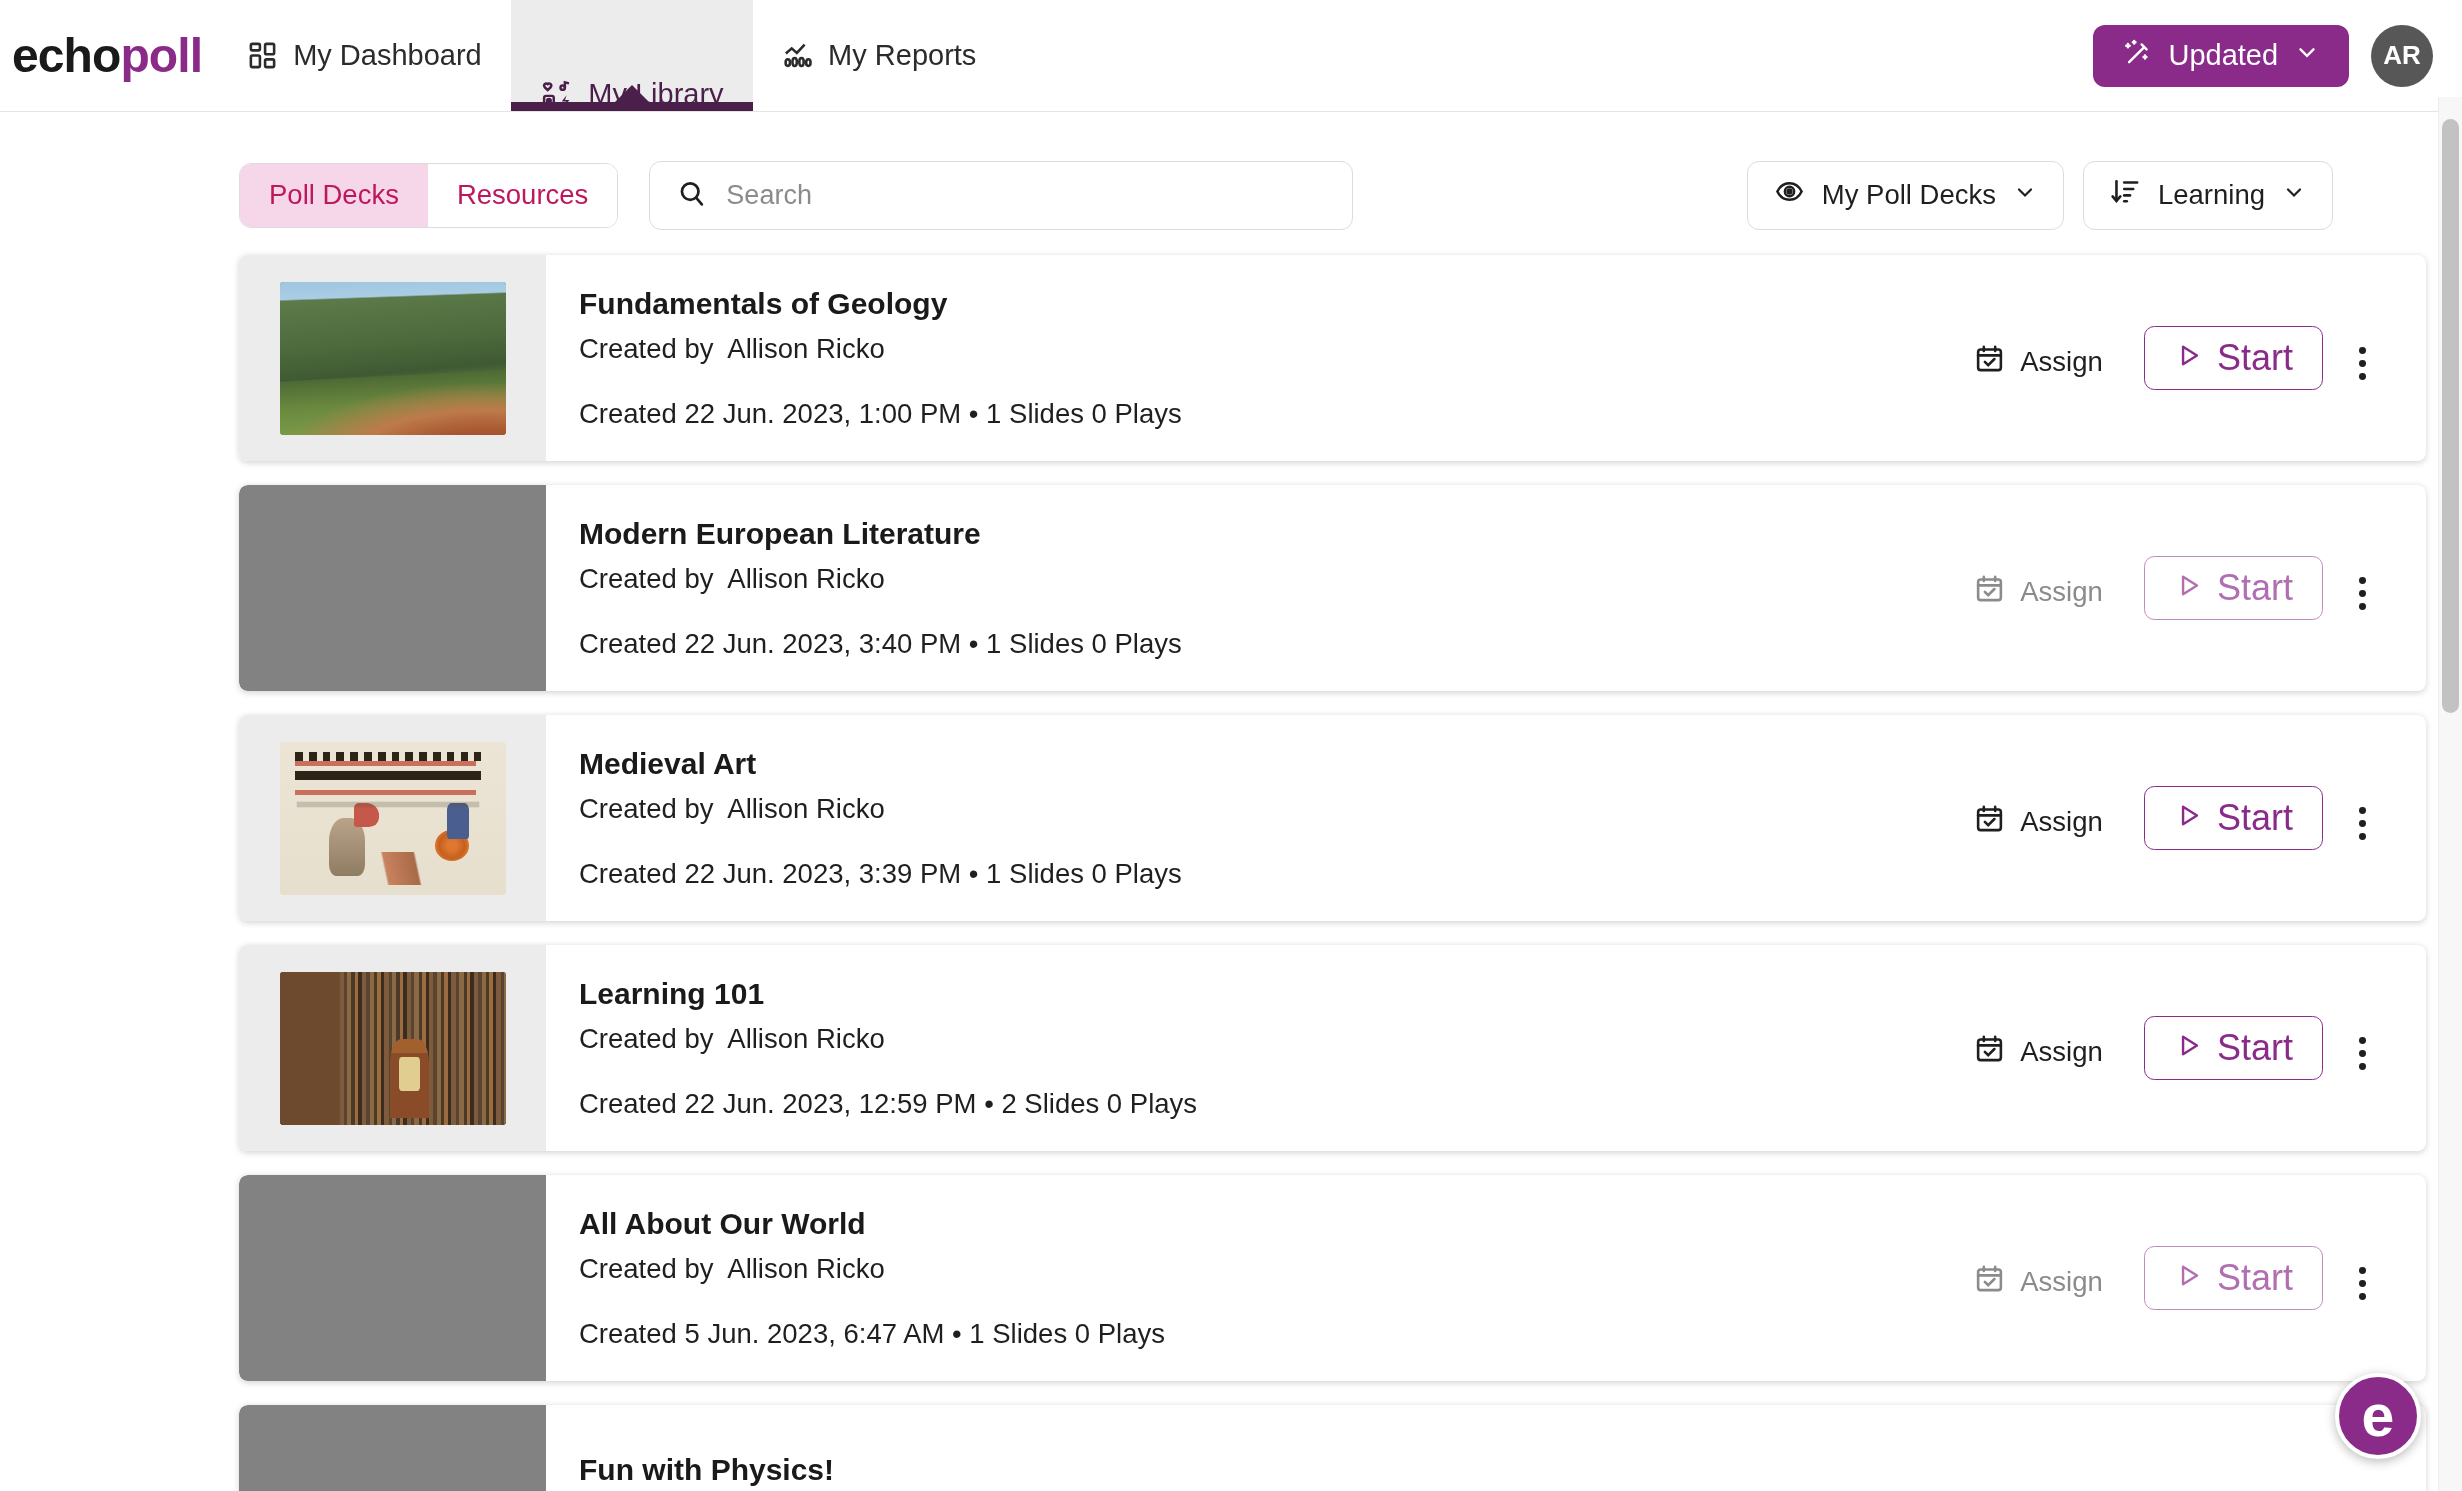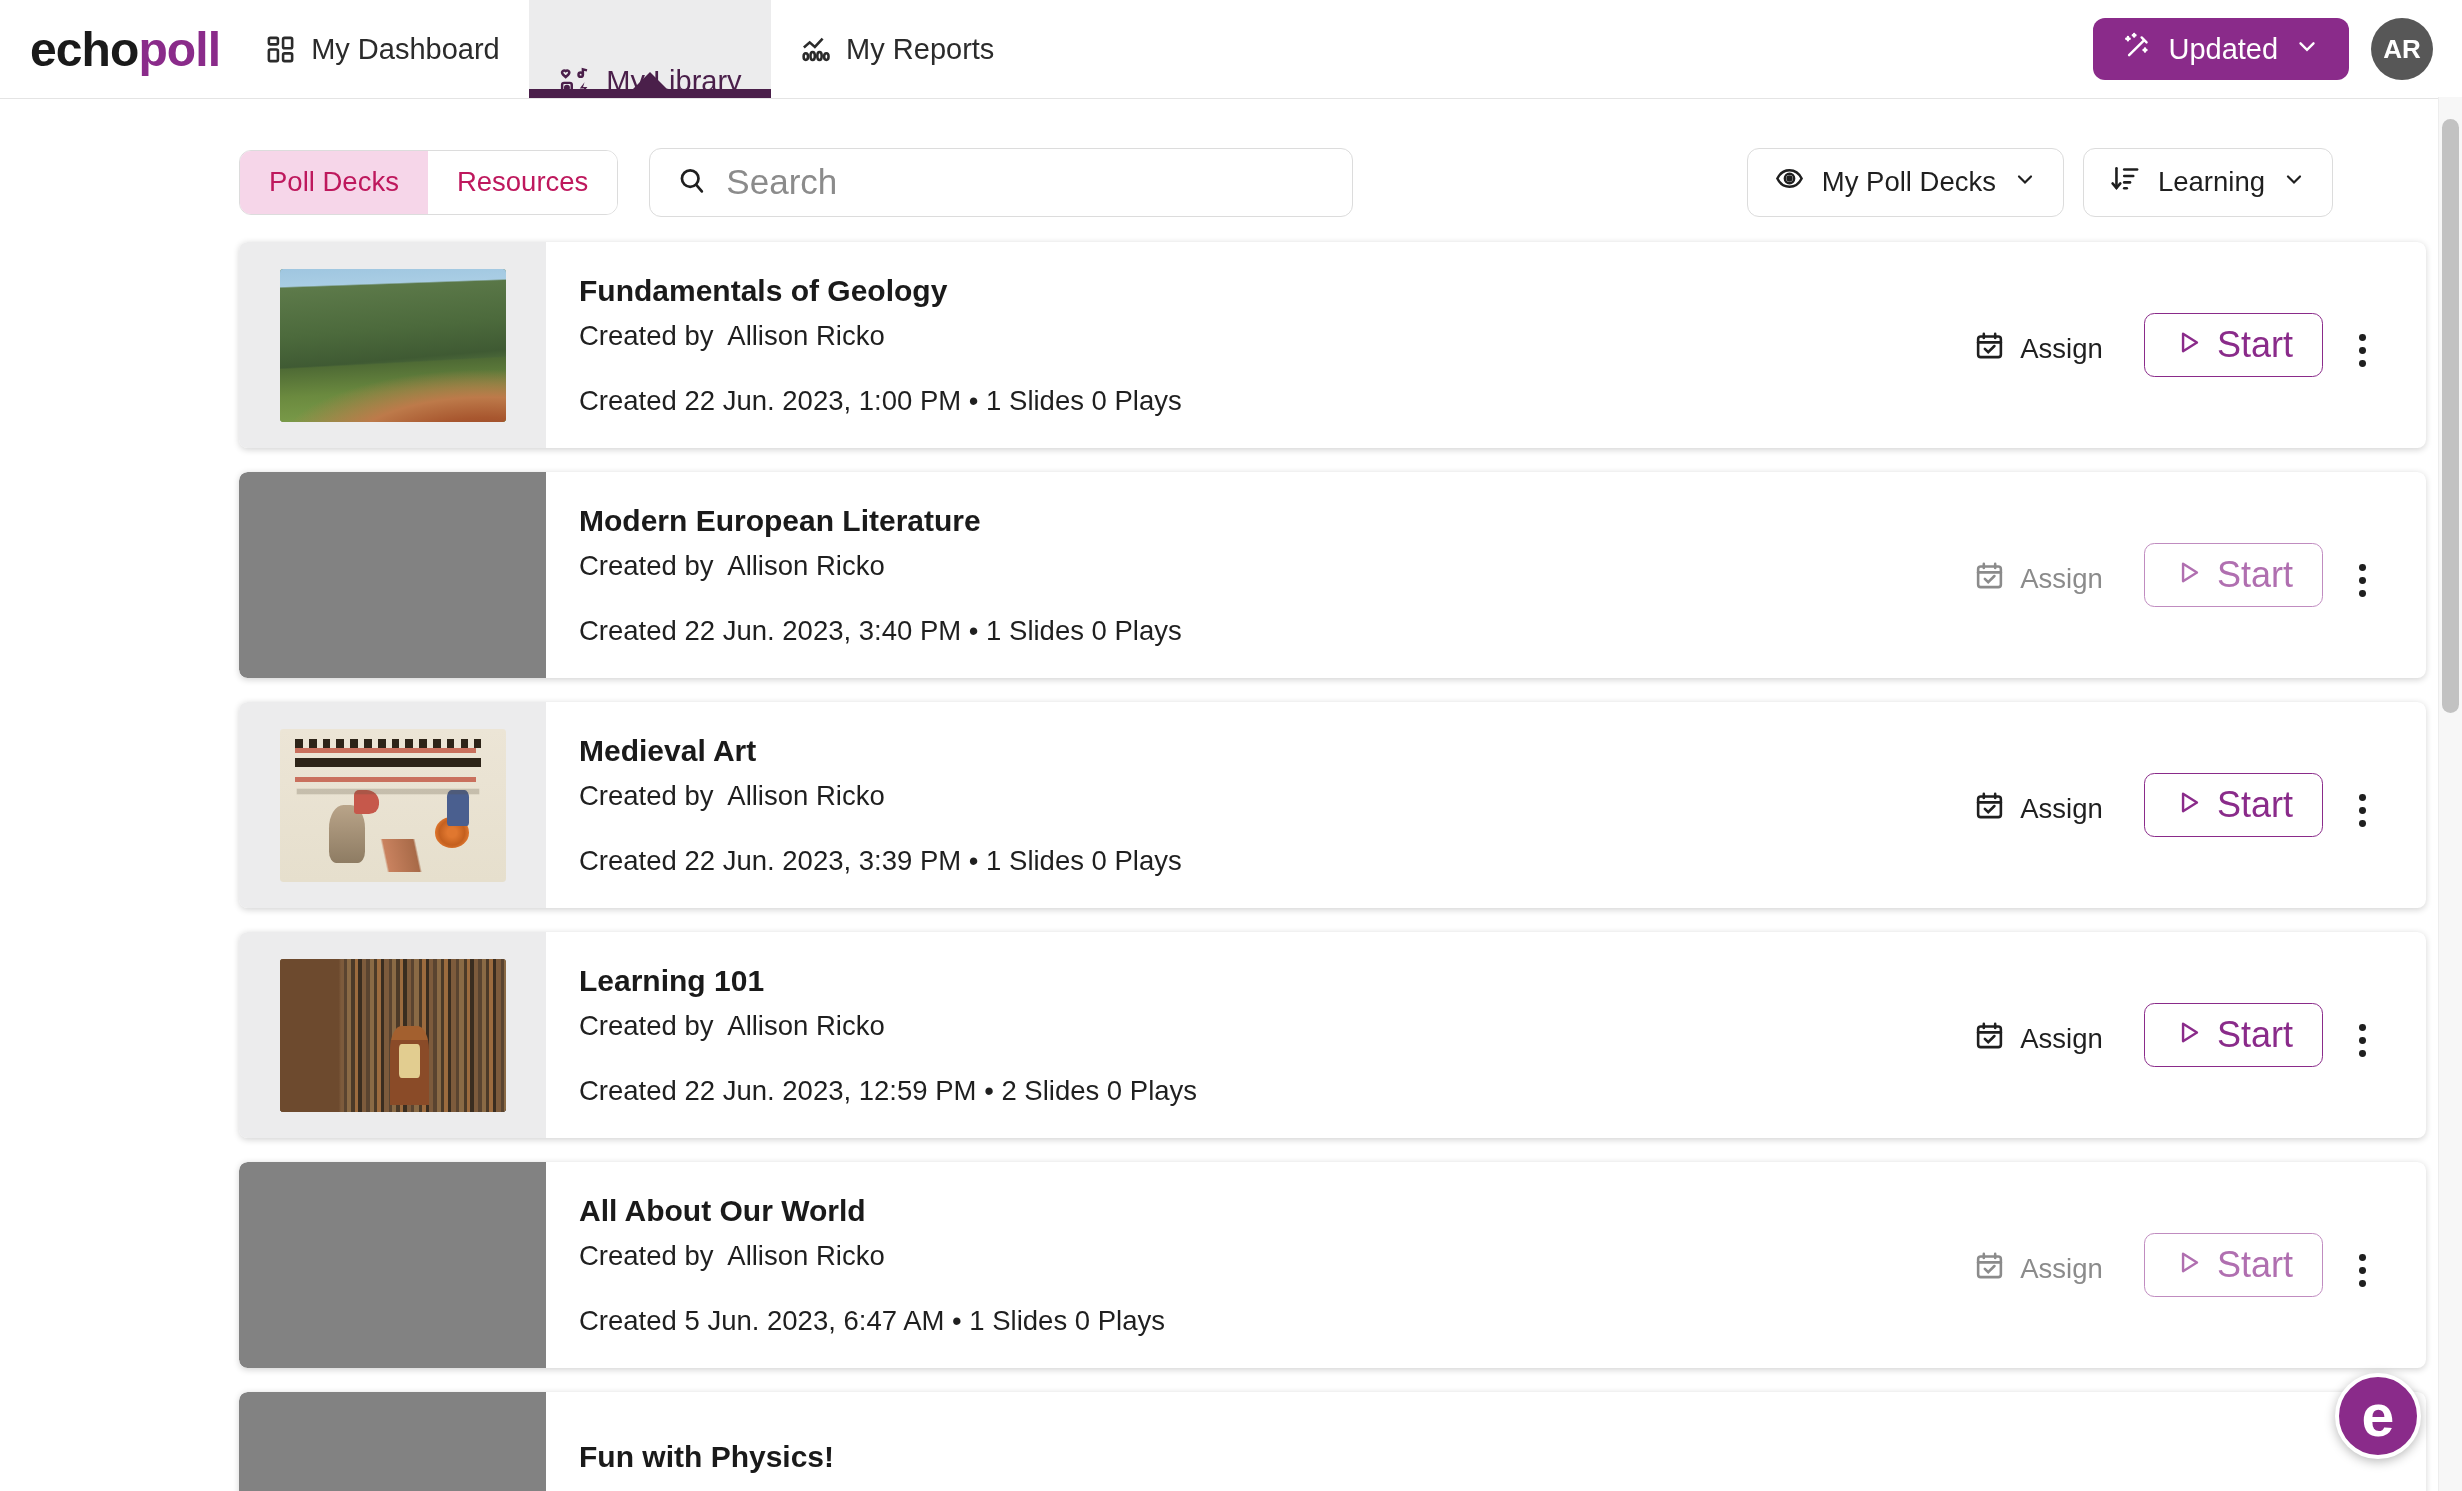--- a/index.html
+++ b/index.html
@@ -6,26 +6,26 @@
   html, body {
     width: 2462px; height: 1492px;
     background: #ffffff;
     font-family: "Liberation Sans", sans-serif;
     overflow: hidden;
   }
 
   
   .topnav {
     position: relative;
-    height: 99px;
+    height: 112px;
     background: #ffffff;
     border-bottom: 1.7px solid #e4e4e4;
     display: flex;
     align-items: stretch;
-    padding-left: 30px;
+    padding-left: 12px;
   }
   .brand {
     display: flex; align-items: center;
     font-size: 48px; font-weight: 700; letter-spacing: -0.9px;
     padding: 0 15.5px 0 0;
     user-select: none;
   }
   .brand .echo { color: #1a1a1a; }
   .brand .poll { color: #8a2b8a; }
 
@@ -105,21 +105,21 @@
   .searchbox {
     margin-left: 31px;
     display: flex; align-items: center; gap: 19px;
     width: 704px; height: 69px;
     border: 1.7px solid #dcdcdc; border-radius: 12px;
     padding: 0 26px;
     background: #ffffff;
   }
   .searchbox input {
     border: none; outline: none;
-    font-size: 35px; font-family: inherit;
+    font-size: 27px; font-family: inherit;
     color: #ec4899; width: 100%;
     background: transparent;
   }
   .searchbox input::placeholder { color: #8b8b8b; }
 
   .toolbar-right {
     margin-left: auto;
     display: flex; align-items: center; gap: 19px;
     padding-right: 93px;
   }

